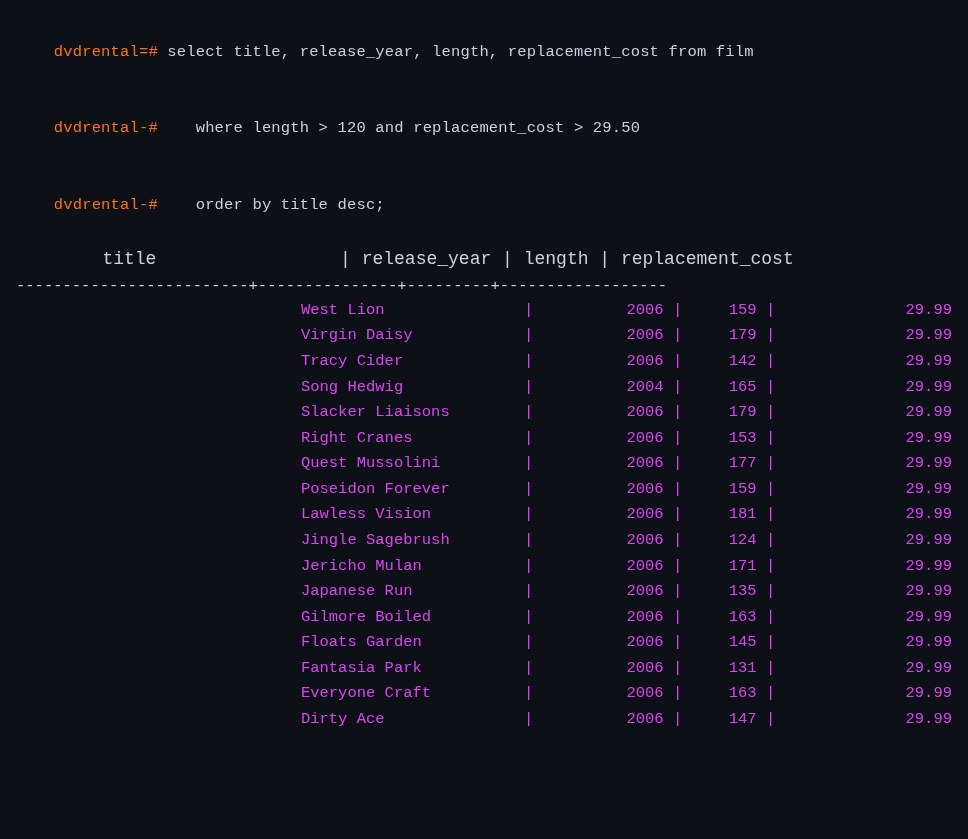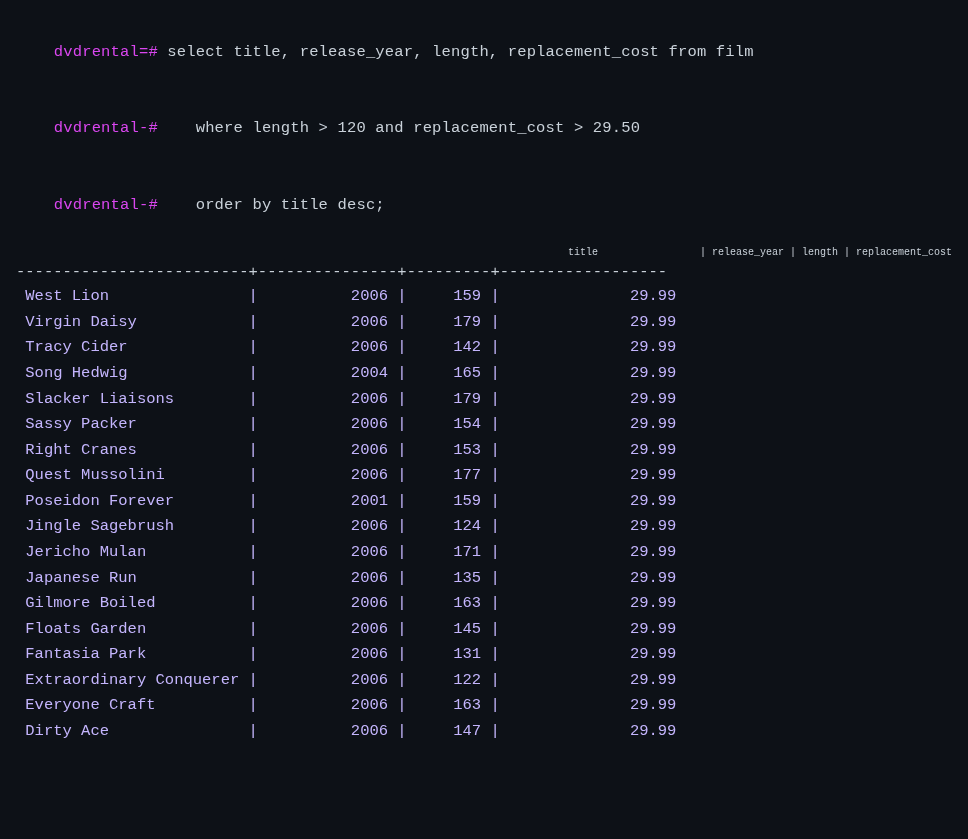--- a/index.html
+++ b/index.html
@@ -28,48 +28,49 @@
     }
 
     .prompt-line {
       white-space: pre;
       line-height: 1.65;
       font-size: 15.5px;
       letter-spacing: 0.01em;
     }
 
     .prompt-text {
-      color: #d946ef;
+      color: #f97316;
       text-align: center;
     }
 
     .table-container {
       width: 100%;
     }
 
     .header-row {
       white-space: pre;
       line-height: 1.7;
-      font-size: 10px;
+      font-size: 18px;
       color: #c9d1d9;
-      text-align: right;
+      text-align: left;
     }
 
     .separator-row {
       white-space: pre;
       line-height: 1.5;
       font-size: 15.5px;
       color: #c9d1d9;
     }
 
     .data-row {
       white-space: pre;
       line-height: 1.65;
       font-size: 15.5px;
-      color: #c4b5fd;
+      color: #d946ef;
+      text-align: right;
     }
   </style>
 </head>
 <body>
 
 <div class="terminal">
 
   <div class="prompt-line">
     <span class="prompt-text">dvdrental=# </span><span>select title, release_year, length, replacement_cost from film</span>
   </div>
@@ -83,29 +84,28 @@
   <div class="table-container">
     <div class="header-row">        title                 | release_year | length | replacement_cost</div>
     <div class="separator-row">-------------------------+---------------+---------+------------------</div>
 
     <div id="table-rows">
         <div class="data-row"> West Lion               |          2006 |     159 |              29.99</div>
         <div class="data-row"> Virgin Daisy            |          2006 |     179 |              29.99</div>
         <div class="data-row"> Tracy Cider             |          2006 |     142 |              29.99</div>
         <div class="data-row"> Song Hedwig             |          2004 |     165 |              29.99</div>
         <div class="data-row"> Slacker Liaisons        |          2006 |     179 |              29.99</div>
-        <div class="data-row"> Sassy Packer            |          2006 |     154 |              29.99</div>
         <div class="data-row"> Right Cranes            |          2006 |     153 |              29.99</div>
         <div class="data-row"> Quest Mussolini         |          2006 |     177 |              29.99</div>
-        <div class="data-row"> Poseidon Forever        |          2001 |     159 |              29.99</div>
+        <div class="data-row"> Poseidon Forever        |          2006 |     159 |              29.99</div>
+        <div class="data-row"> Lawless Vision          |          2006 |     181 |              29.99</div>
         <div class="data-row"> Jingle Sagebrush        |          2006 |     124 |              29.99</div>
         <div class="data-row"> Jericho Mulan           |          2006 |     171 |              29.99</div>
         <div class="data-row"> Japanese Run            |          2006 |     135 |              29.99</div>
         <div class="data-row"> Gilmore Boiled          |          2006 |     163 |              29.99</div>
         <div class="data-row"> Floats Garden           |          2006 |     145 |              29.99</div>
         <div class="data-row"> Fantasia Park           |          2006 |     131 |              29.99</div>
-        <div class="data-row"> Extraordinary Conquerer |          2006 |     122 |              29.99</div>
         <div class="data-row"> Everyone Craft          |          2006 |     163 |              29.99</div>
         <div class="data-row"> Dirty Ace               |          2006 |     147 |              29.99</div>
       </div>
 
   </div>
 </div>
 
 </body></html>

